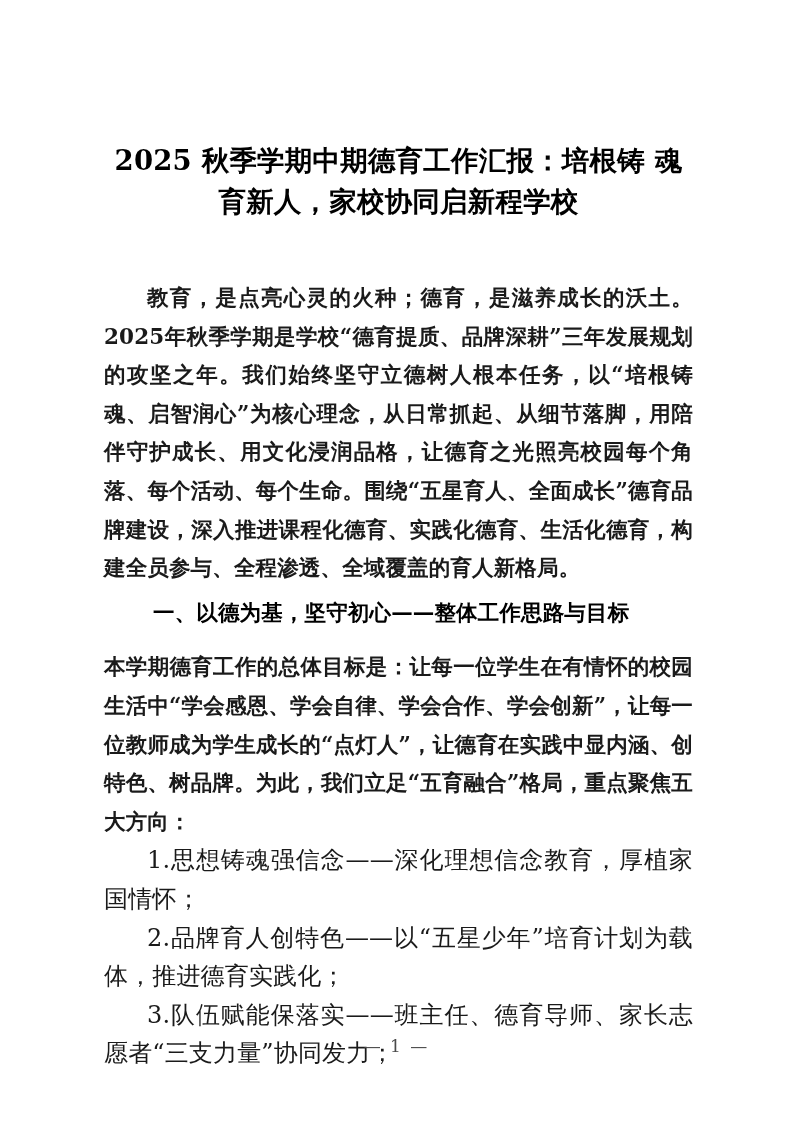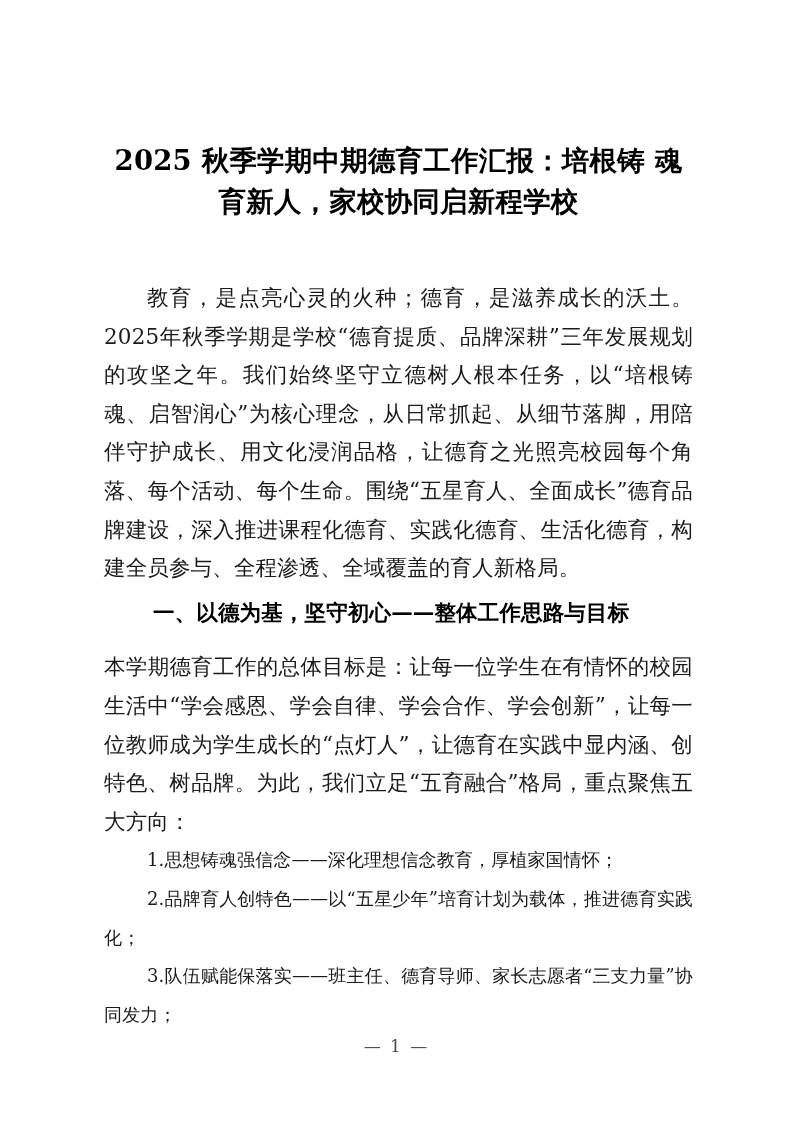--- a/index.html
+++ b/index.html
@@ -48,20 +48,21 @@
   .para {
     font-family: "DejaVu Serif", "Liberation Serif", serif;
     font-size: 21.5px;
     line-height: 38.6px;
     text-align: justify;
     text-justify: inter-character;
     text-align-last: left;
     color: #1a1a1a;
     margin: 0;
     letter-spacing: 0.15px;
+    font-weight: bold;
   }
 
   .para.indent2 {
     text-indent: 43px;
   }
 
   .para.noindent {
     text-indent: 0;
     margin-top: 16px;
   }
@@ -73,21 +74,21 @@
     line-height: 38.6px;
     text-indent: 43px;
     color: #000000;
     margin: 6px;
     letter-spacing: 0.15px;
     text-align: left;
   }
 
   .list-item {
     font-family: "DejaVu Serif", "Liberation Serif", serif;
-    font-size: 18px;
+    font-size: 24px;
     line-height: 38.6px;
     text-indent: 43px;
     text-align: justify;
     text-justify: inter-character;
     text-align-last: left;
     color: #1a1a1a;
     margin: 0;
     letter-spacing: 0.15px;
   }
 

